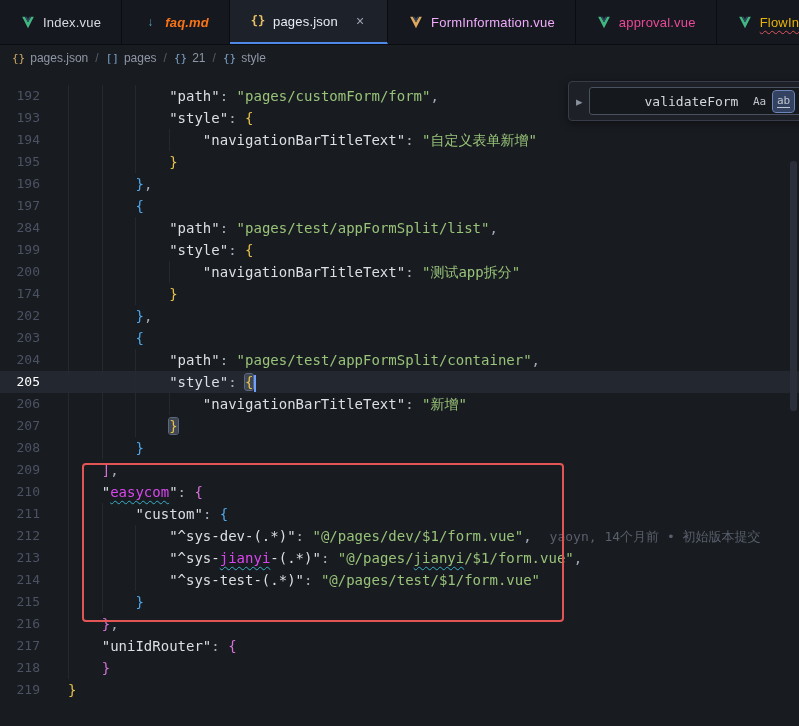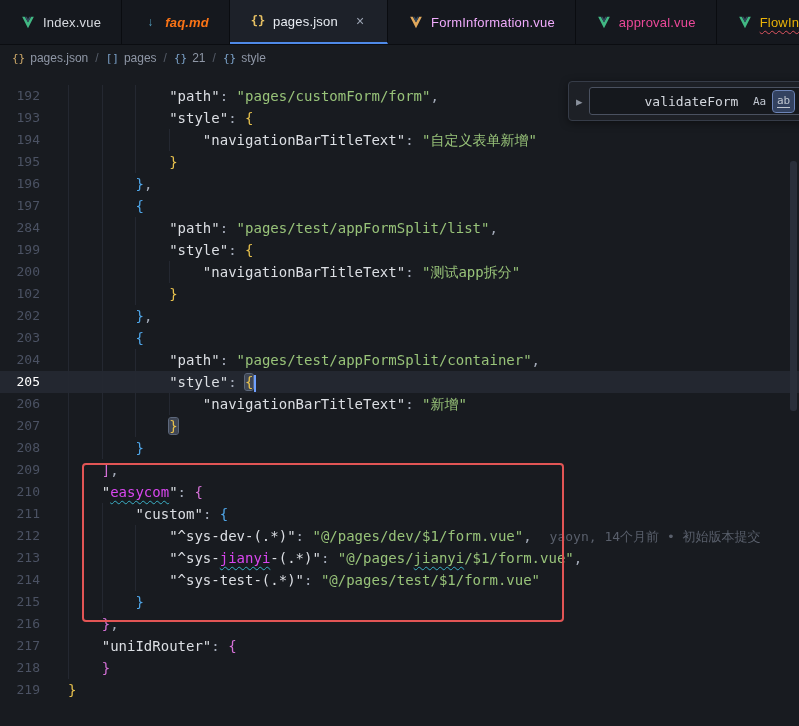--- a/index.html
+++ b/index.html
@@ -176,21 +176,21 @@
       </div>
       <div class="line" data-name="code-line-199">
         <span class="ln" data-name="line-number">199</span>
         <span class="txt" data-name="line-text"><span class="tk sp">            </span><span class="tk key">"style"</span><span class="tk pc">: </span><span class="tk b1">{</span></span>
       </div>
       <div class="line" data-name="code-line-200">
         <span class="ln" data-name="line-number">200</span>
         <span class="txt" data-name="line-text"><span class="tk sp">                </span><span class="tk key">"navigationBarTitleText"</span><span class="tk pc">: </span><span class="tk st">"测试app拆分"</span></span>
       </div>
       <div class="line" data-name="code-line-201">
-        <span class="ln" data-name="line-number">102</span>
+        <span class="ln" data-name="line-number">174</span>
         <span class="txt" data-name="line-text"><span class="tk sp">            </span><span class="tk b1">}</span></span>
       </div>
       <div class="line" data-name="code-line-202">
         <span class="ln" data-name="line-number">202</span>
         <span class="txt" data-name="line-text"><span class="tk sp">        </span><span class="tk b3">}</span><span class="tk pc">,</span></span>
       </div>
       <div class="line" data-name="code-line-203">
         <span class="ln" data-name="line-number">203</span>
         <span class="txt" data-name="line-text"><span class="tk sp">        </span><span class="tk b3">{</span></span>
       </div>

